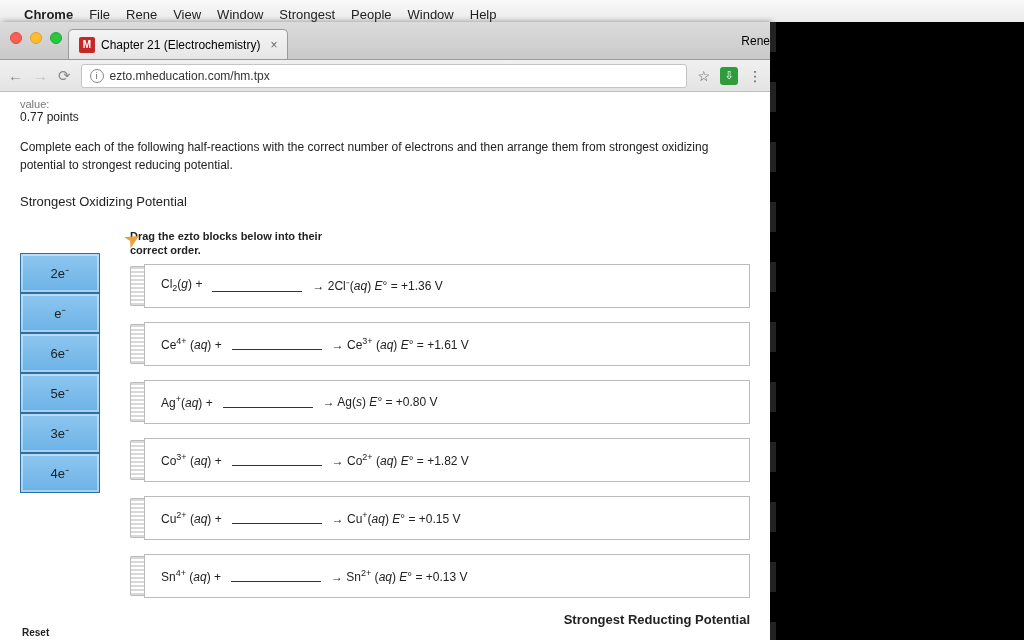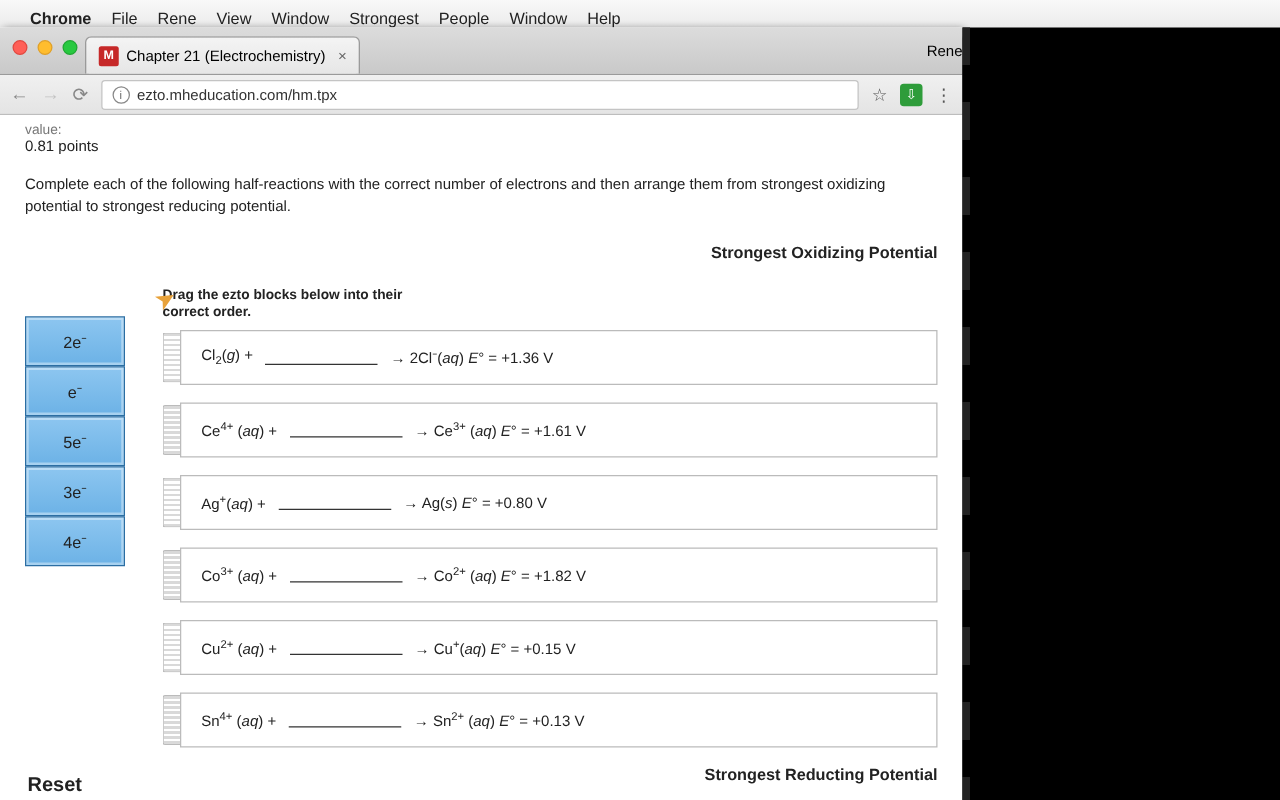--- a/index.html
+++ b/index.html
@@ -27,36 +27,36 @@
   .urlbar .navbtn { color: #888; font-size: 15px; cursor: default; }
   .urlfield { flex: 1; height: 24px; background: #fff; border: 1px solid #c4c4c4; border-radius: 3px; display: flex; align-items: center; padding: 0 8px; font-size: 12px; color: #333; gap:6px; }
   .urlfield .info { display:inline-flex; width:14px; height:14px; border:1px solid #888; border-radius:50%; align-items:center; justify-content:center; font-size:9px; color:#666; }
   .url-actions { display:flex; align-items:center; gap:10px; font-size:14px; color:#555; }
   .ext { width:18px; height:18px; background:#2e9c3a; border-radius:3px; display:flex; align-items:center; justify-content:center; color:#fff; font-size:11px; }
 
   .content { flex: 1; overflow: hidden; background: #fff; padding: 6px 20px 0 20px; font-size: 12px; color: #222; position: relative; }
   .value-label { color:#777; font-size:11px; }
   .points { font-size:12px; margin-bottom:14px; }
   .question { font-size:12px; line-height:1.5; max-width:720px; margin-bottom:20px; }
-  .title-strong { text-align:right; font-size:13px; font-weight:700; margin: 0 0 20px 0; }
+  .title-strong { text-align:left; font-size:13px; font-weight:400; margin: 0 0 20px 0; }
   .hint { font-size:11px; font-weight:700; line-height:1.3; margin-bottom:6px; width:220px; }
 
   .workarea { display:flex; gap:30px; }
   .electron-col { display:flex; flex-direction:column; margin-top:24px; }
   .ebox { width:80px; height:40px; background: linear-gradient(#8dc6f0,#6cb2e6); border:1px solid #2b6ea3; box-shadow: inset 0 0 0 2px rgba(255,255,255,.4); display:flex; align-items:center; justify-content:center; font-size:13px; cursor:grab; }
   .reactions { flex:1; position:relative; }
   .arrow { position:absolute; top:-2px; left:-6px; font-size:20px; color:#e8a23a; transform: rotate(-30deg); }
   .rrow { display:flex; align-items:center; margin-bottom:14px; }
   .handle { width:14px; height:40px; background: repeating-linear-gradient(#d9d9d9,#d9d9d9 2px,#fff 2px,#fff 4px); border:1px solid #bbb; border-right:none; border-radius:2px 0 0 2px; }
   .slot { flex:1; height:44px; border:1px solid #bbb; background:#fff; display:flex; align-items:center; padding:0 16px; font-size:12px; gap:6px; }
   .blank { display:inline-block; border-bottom:1px solid #333; width:90px; height:12px; margin:0 4px; vertical-align:baseline; }
   sup { font-size:9px; }
   sub { font-size:9px; }
   .bottom-label { text-align:right; font-size:13px; font-weight:600; margin-top:1px; }
-  .reset { position:absolute; bottom:2px; left:22px; font-size:16px; font-weight:600; cursor:pointer; }
+  .reset { position:absolute; bottom:2px; left:22px; font-size:10px; font-weight:600; cursor:pointer; }
 
   .right-black { position:absolute; top:22px; left:770px; width:254px; height:618px; background:#000; }
   .right-black::before { content:""; position:absolute; top:0; bottom:0; left:0; width:6px; background:repeating-linear-gradient(#222,#222 30px,#000 30px,#000 60px); }
 </style>
 </head>
 <body>
 
 <div class="menubar">
   <span class="apple"></span>
   <span style="font-weight:600">Chrome</span>
@@ -96,28 +96,29 @@
     </div>
     <div class="url-actions">
       <span>☆</span>
       <span class="ext">⇩</span>
       <span>⋮</span>
     </div>
   </div>
 
   <div class="content">
     <div class="value-label">value:</div>
-    <div class="points">0.81 points</div>
+    <div class="points">0.77 points</div>
     <div class="question">Complete each of the following half-reactions with the correct number of electrons and then arrange them from strongest oxidizing potential to strongest reducing potential.</div>
     <div class="title-strong">Strongest Oxidizing Potential</div>
 
     <div class="workarea">
       <div class="electron-col" id="ecol">
           <div class="ebox">2e⁻</div>
           <div class="ebox">e⁻</div>
+          <div class="ebox">6e⁻</div>
           <div class="ebox">5e⁻</div>
           <div class="ebox">3e⁻</div>
           <div class="ebox">4e⁻</div>
         </div>
       <div class="reactions">
         <div class="arrow">➤</div>
         <div class="hint">Drag the ezto blocks below into their correct order.</div>
         <div id="rlist">
             <div class="rrow">
               <div class="handle"></div>

